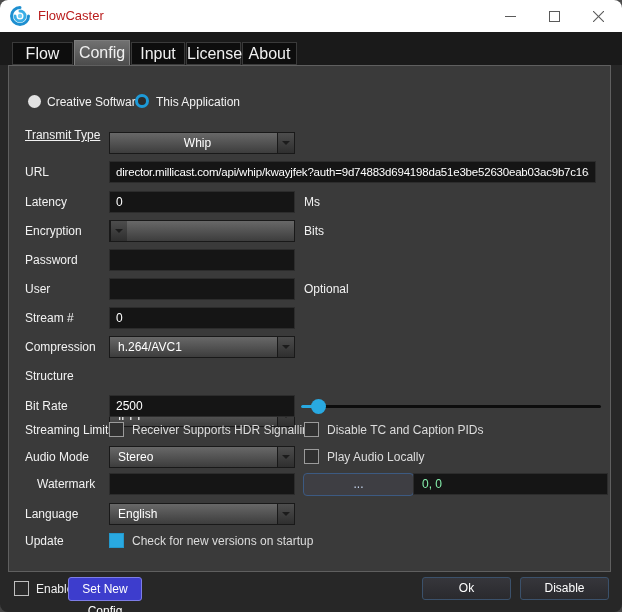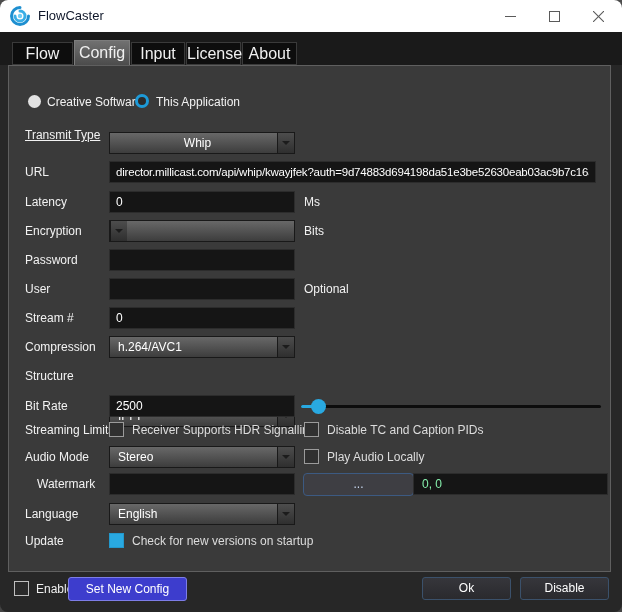--- a/index.html
+++ b/index.html
@@ -6,21 +6,21 @@
   html,body { background:#555; }
   body { font-family:"Liberation Sans", sans-serif; }
   .window {
     position:relative; width:622px; height:612px; margin:0 auto;
     background:#272727; border-radius:8px; overflow:hidden;
     box-shadow:0 4px 18px rgba(0,0,0,.5);
   }
   
   .titlebar { position:absolute; top:0; left:0; width:622px; height:32px; background:#ffffff; }
   .app-icon { position:absolute; left:10px; top:6px; width:20px; height:20px; }
-  .title-text { position:absolute; left:38px; top:0; height:32px; line-height:32px; font-size:13px; color:#0f172a; }
+  .title-text { position:absolute; left:38px; top:0; height:32px; line-height:32px; font-size:13px; color:#b91c1c; }
   .win-btn { position:absolute; top:0; width:44px; height:32px; display:flex; align-items:center; justify-content:center; color:#5a5a5a; }
   .btn-min { left:488px; } .btn-max { left:532px; } .btn-close { left:576px; }
   
   .tabstrip { position:absolute; top:32px; left:0; width:622px; height:33px; background:#1a1a1a; }
   .tab {
     position:absolute; top:42px; height:23px; background:#0d0d0d; border:1px solid #3a3a3a;
     color:#f0f0f0; font-size:16px; text-align:center; line-height:21px; cursor:default;
   }
   .tab.active {
     top:40px; height:26px; line-height:24px;
@@ -199,17 +199,17 @@
     </div>
 
     <div class="lbl" style="left:16px; top:464px;">Update</div>
     <div class="cb blue" style="left:100px; top:467px;"></div>
     <div class="cb-lbl" style="left:123px; top:467px;">Check for new versions on startup</div>
 
   </div>
 
   <div class="cb" style="position:absolute; left:14px; top:581px; background:#2a2a2a; border-color:#c0c0c0;"></div>
   <div class="cb-lbl" style="position:absolute; left:36px; top:581px; color:#f0f0f0;">Enable</div>
-  <div class="primary-btn" style="left:68px; top:577px; width:119px;">Set New Config</div>
+  <div class="primary-btn" style="left:68px; top:577px; width:74px;">Set New Config</div>
   <div class="footer-btn" style="left:422px; top:577px; width:89px;">Ok</div>
   <div class="footer-btn" style="left:520px; top:577px; width:89px;">Disable</div>
 
 </div>
 
 </body></html>

